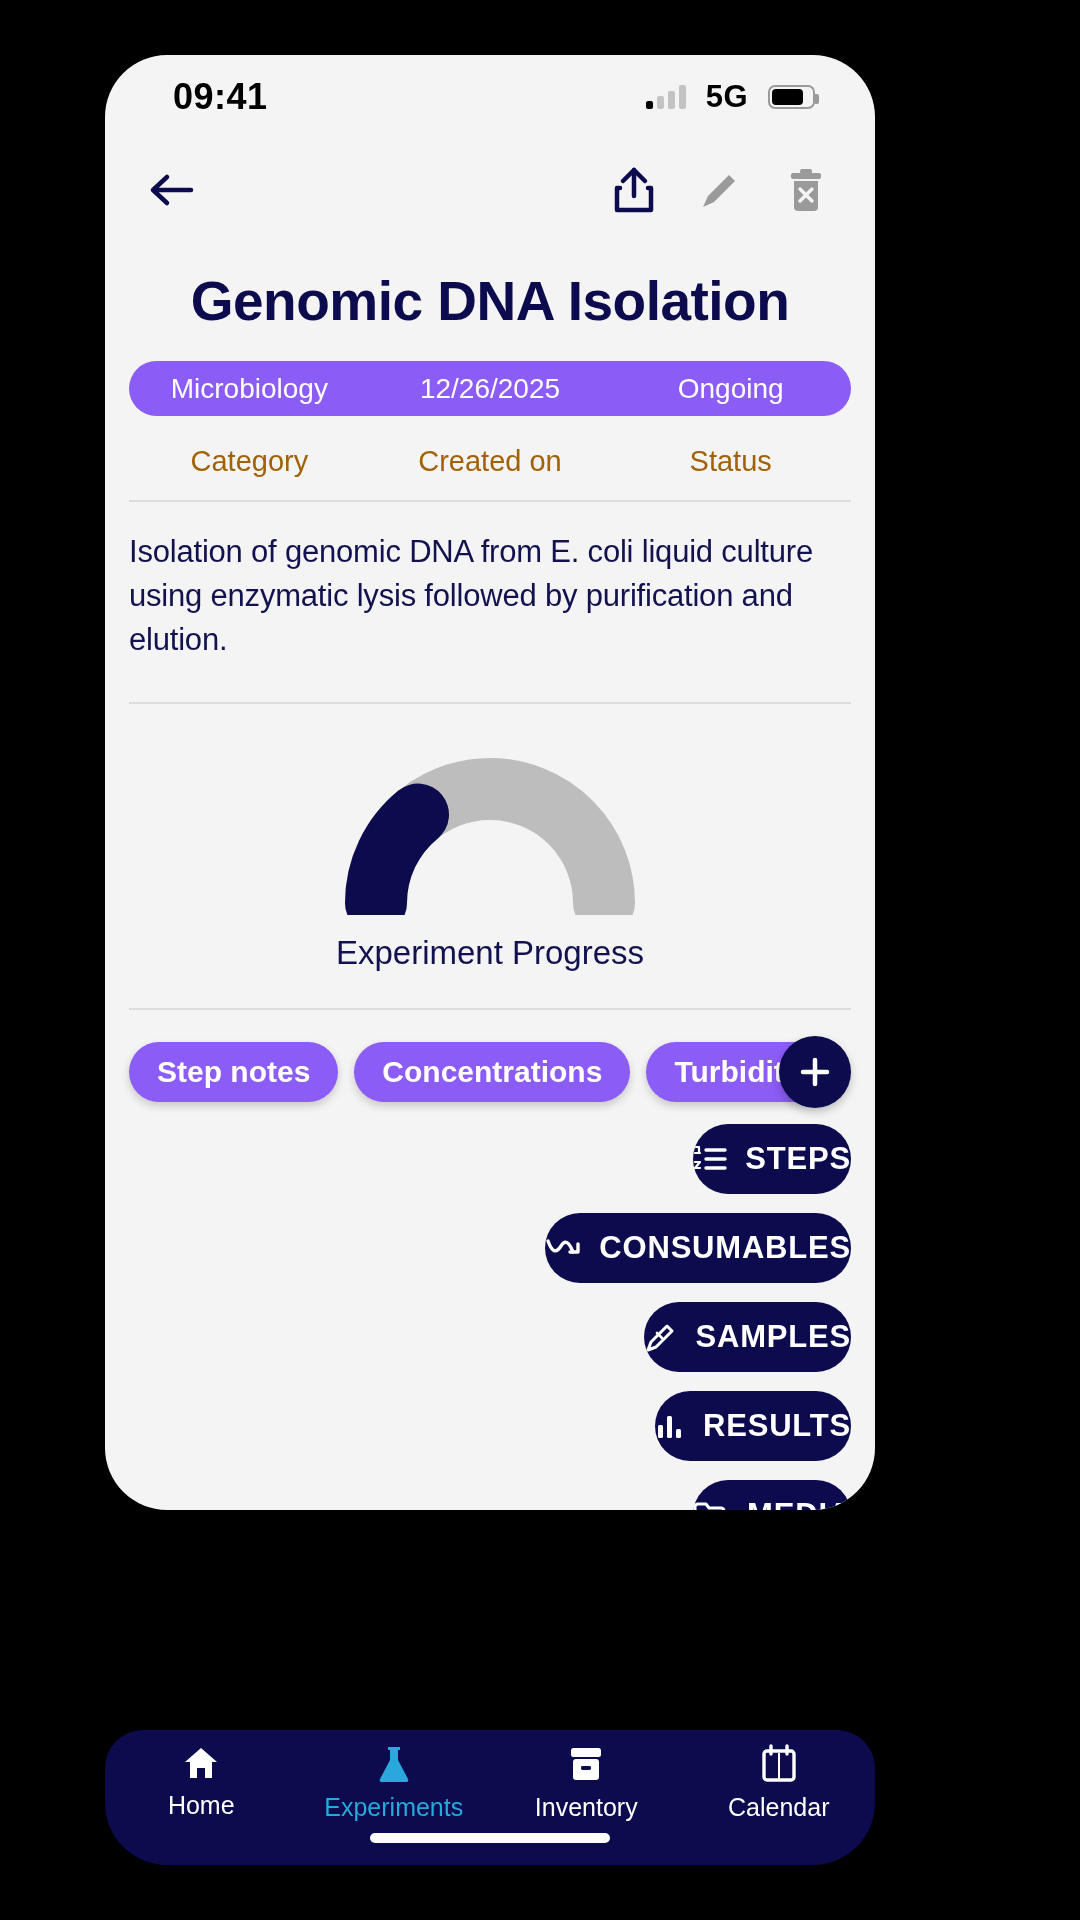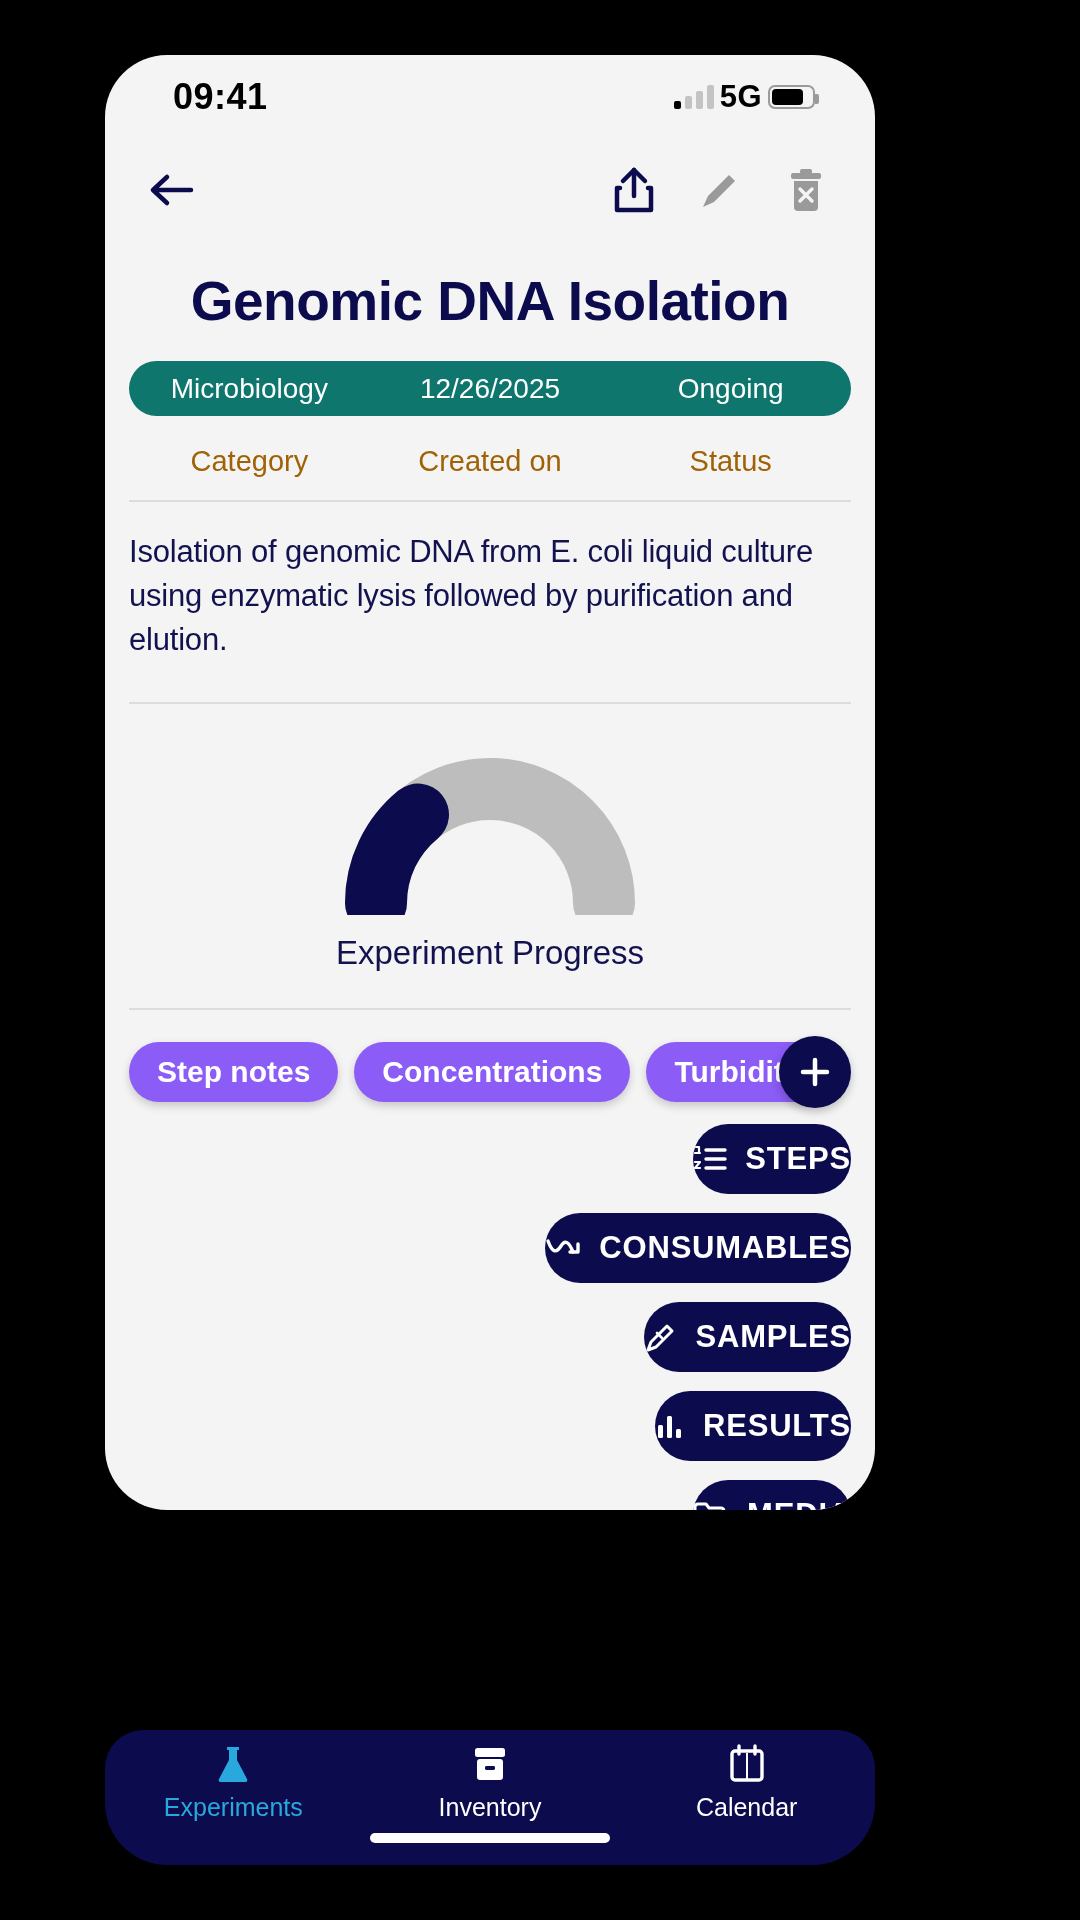--- a/index.html
+++ b/index.html
@@ -16,21 +16,21 @@
     overflow:hidden;
   }
 
   
   .statusbar {
     position:absolute; top:0; left:0; right:0; height:84px;
     display:flex; align-items:center; justify-content:space-between;
     padding:0 60px 0 68px;
   }
   .status-time { font-size:36px; font-weight:bold; color:#000; letter-spacing:0.5px; }
-  .status-right { display:flex; align-items:center; gap:6px; }
+  .status-right { display:flex; align-items:center; gap:20px; }
   .sig { display:flex; align-items:flex-end; gap:4px; height:24px; }
   .sig i { display:block; width:7px; background:#c3c3c3; border-radius:2px; }
   .sig i:nth-child(1){ height:8px; background:#000; }
   .sig i:nth-child(2){ height:13px; }
   .sig i:nth-child(3){ height:18px; }
   .sig i:nth-child(4){ height:24px; }
   .net { font-size:31px; font-weight:600; color:#000; letter-spacing:0.5px; }
   .batt { position:relative; width:47px; height:24px; border:2px solid #9a9a9a;
           border-radius:7px; display:flex; align-items:center; padding:2px; }
   .batt::after{ content:""; position:absolute; right:-6px; top:7px; width:4px; height:10px;
@@ -48,21 +48,21 @@
 
   
   .content { position:absolute; top:186px; left:0; right:0; bottom:0; overflow:hidden; }
   .pagetitle {
     text-align:center; color:#0b0b4d; font-weight:bold;
     font-size:55px; letter-spacing:-0.5px; margin-top:28px;
   }
 
   .inforow {
     margin:28px 24px 0 24px;
-    background:#0f766e; border-radius:40px; height:55px;
+    background:#8b5cf6; border-radius:40px; height:55px;
     display:flex; align-items:center;
   }
   .inforow .cell { flex:1; text-align:center; color:#fff; font-size:28px; }
   .infolabels { display:flex; margin:14px 24px 0 24px; }
   .infolabels .cell { flex:1; text-align:center; color:#a16207; font-size:29px;margin-top:15px; }
 
   .divider { height:2px; background:#dcdcdc; margin:22px 24px 0 24px; }
 
   .desc {
     margin:28px 24px 0 24px;
@@ -262,20 +262,27 @@
           </svg>
           <span>MEDIA</span>
         </div>
 
       </div>
 
     </div>
   </div>
 
   <div class="navbar navbar-top-round">
+    <div class="navitem">
+      <svg width="40" height="38" viewBox="0 0 40 38">
+        <path d="M20 4 4 18h5v16h22V18h5z" fill="#fff"></path>
+        <rect x="16" y="24" width="8" height="10" fill="#0b0b4d"></rect>
+      </svg>
+      <div class="lbl">Home</div>
+    </div>
     <div class="navitem active">
       <svg width="40" height="40" viewBox="0 0 40 40">
         <path d="M14 3h12v3h-2v10l10 19a2 2 0 0 1-2 3H8a2 2 0 0 1-2-3l10-19V6h-2z" fill="#29a8dd"></path>
       </svg>
       <div class="lbl">Experiments</div>
     </div>
     <div class="navitem">
       <svg width="38" height="40" viewBox="0 0 38 40">
         <rect x="4" y="4" width="30" height="9" rx="2.5" fill="#fff"></rect>
         <rect x="6" y="15" width="26" height="21" rx="3" fill="#fff"></rect>

